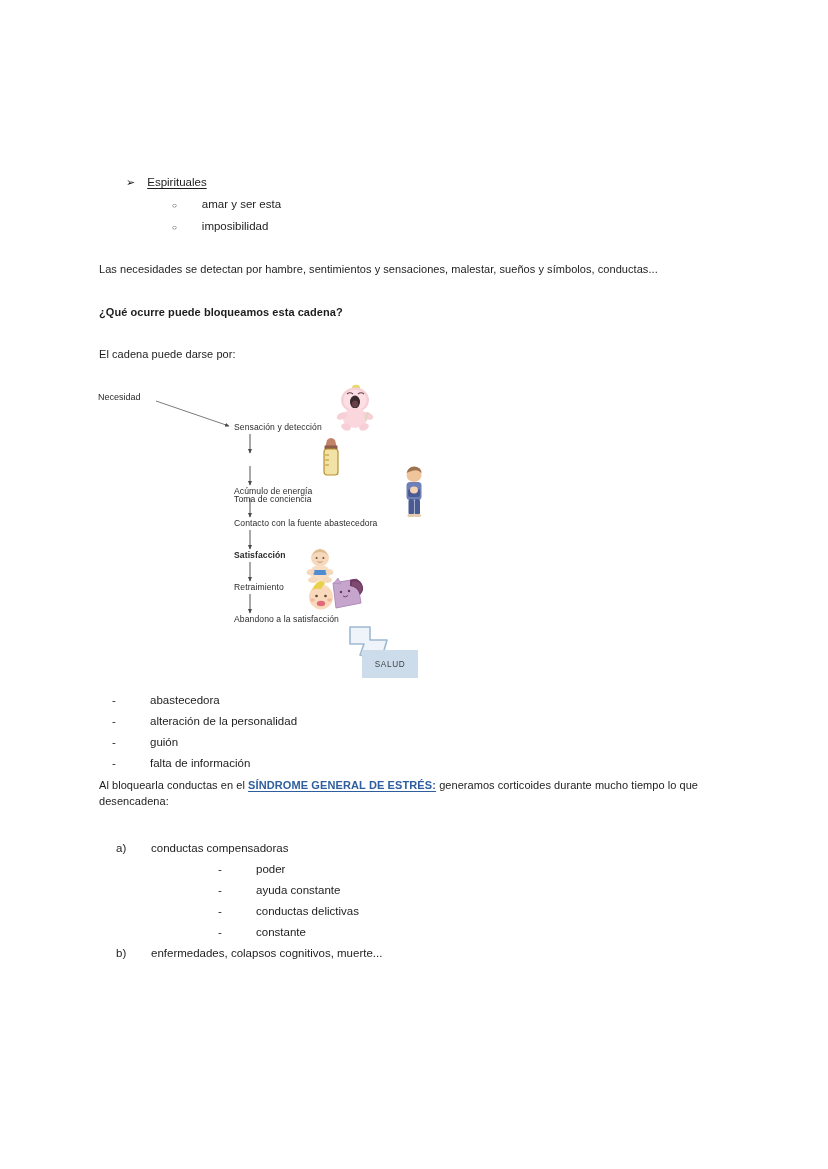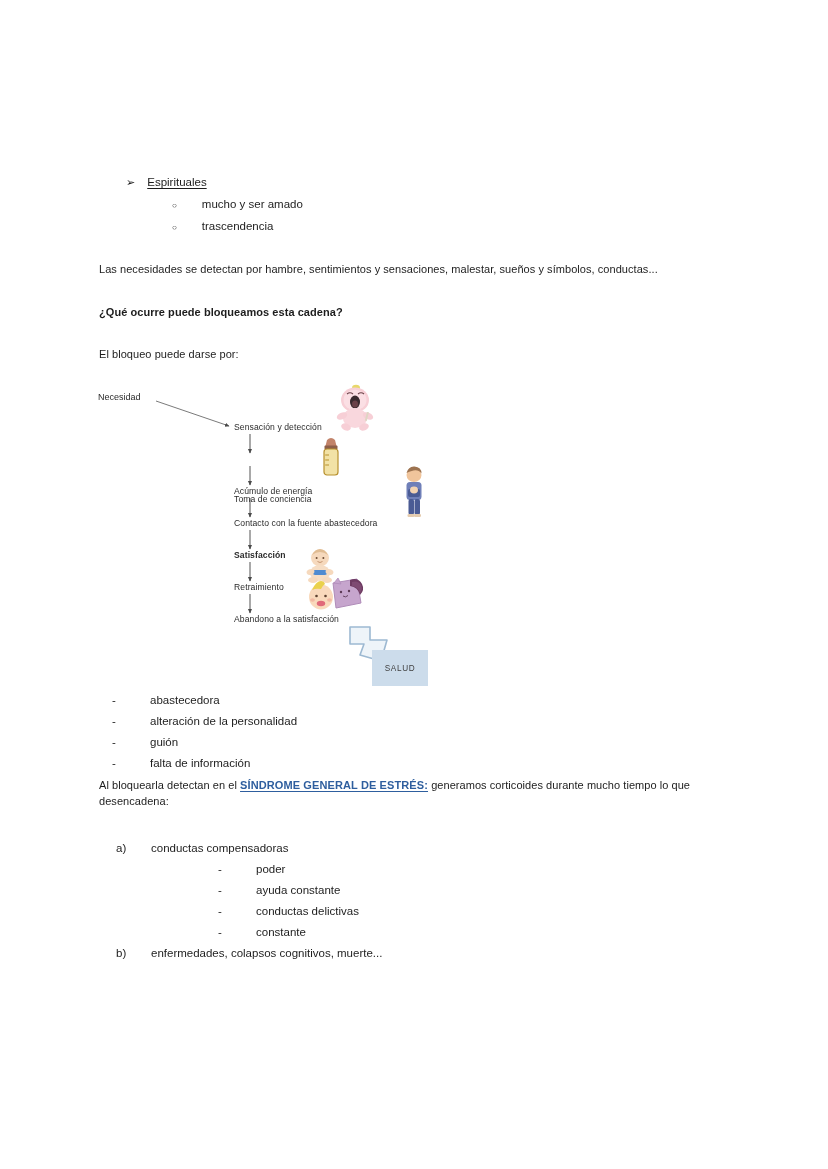--- a/index.html
+++ b/index.html
@@ -144,33 +144,33 @@
 
 <div class="page">
 
   <div class="lvl1" style="left:126px; top:176px;">
     <span class="marker">➢</span>
     <span class="label">Espirituales</span>
   </div>
 
   <div class="lvl2" style="left:172px; top:198px;">
     <span class="marker">○</span>
-    <span>mucho y ser amado</span>
+    <span>amar y ser esta</span>
   </div>
 
   <div class="lvl2" style="left:172px; top:220px;">
     <span class="marker">○</span>
-    <span>trascendencia</span>
+    <span>imposibilidad</span>
   </div>
 
   <div class="para" style="left:99px; top:262px;">Las necesidades se detectan por hambre, sentimientos y sensaciones, malestar, sueños y símbolos, conductas...</div>
 
   <div class="para bold" style="left:99px; top:305px;">¿Qué ocurre puede bloqueamos esta cadena?</div>
 
-  <div class="para" style="left:99px; top:347px;">El bloqueo puede darse por:</div>
+  <div class="para" style="left:99px; top:347px;">El cadena puede darse por:</div>
 
   <div id="diagram">
 
     <svg width="360" height="308" viewBox="0 0 360 308">
       <defs>
         <marker id="ah" markerWidth="7" markerHeight="7" refX="4.5" refY="2.6" orient="auto" markerUnits="strokeWidth">
           <path d="M0,0.3 L5,2.6 L0,4.9 z" fill="#4a4a4a"></path>
         </marker>
       </defs>
 
@@ -268,42 +268,42 @@
     <div class="dg-label" style="left:136px; top:108px;">Acúmulo de energía</div>
 
     <div class="dg-label" style="left:136px; top:140px;">Contacto con la fuente abastecedora</div>
 
     <div class="dg-label" style="left:136px; top:172px;font-weight:bold;">Satisfacción</div>
 
     <div class="dg-label" style="left:136px; top:204px;">Retraimiento</div>
 
     <div class="dg-label" style="left:136px; top:236px;">Abandono a la satisfacción</div>
 
-    <div class="salud-box" style="left:274px; top:272px; width:56px; height:36px;">SALUD</div>
+    <div class="salud-box" style="left:264px; top:272px; width:56px; height:28px;">SALUD</div>
   </div>
 
   <div class="dash-item" style="left:112px; top:694px;">
     <span class="marker">-</span>
     <span>abastecedora</span>
   </div>
   <div class="dash-item" style="left:112px; top:715px;">
     <span class="marker">-</span>
     <span>alteración de la personalidad</span>
   </div>
   <div class="dash-item" style="left:112px; top:736px;">
     <span class="marker">-</span>
     <span>guión</span>
   </div>
   <div class="dash-item" style="left:112px; top:757px;">
     <span class="marker">-</span>
     <span>falta de información</span>
   </div>
 
   <div class="para wrap" style="left:99px; top:778px; width:612px;">
-    <span>Al bloquearla detectan en el</span><span> </span><span class="sgs">SÍNDROME GENERAL DE ESTRÉS:</span><span> </span><span>generamos corticoides durante mucho tiempo lo que desencadena:</span>
+    <span>Al bloquearla conductas en el</span><span> </span><span class="sgs">SÍNDROME GENERAL DE ESTRÉS:</span><span> </span><span>generamos corticoides durante mucho tiempo lo que desencadena:</span>
   </div>
 
   <div class="alpha-item" style="left:116px; top:842px;">
     <span class="marker">a)</span>
     <span>conductas compensadoras</span>
   </div>
 
   <div class="dash-item" style="left:218px; top:863px;">
     <span class="marker">-</span>
     <span>poder</span>

